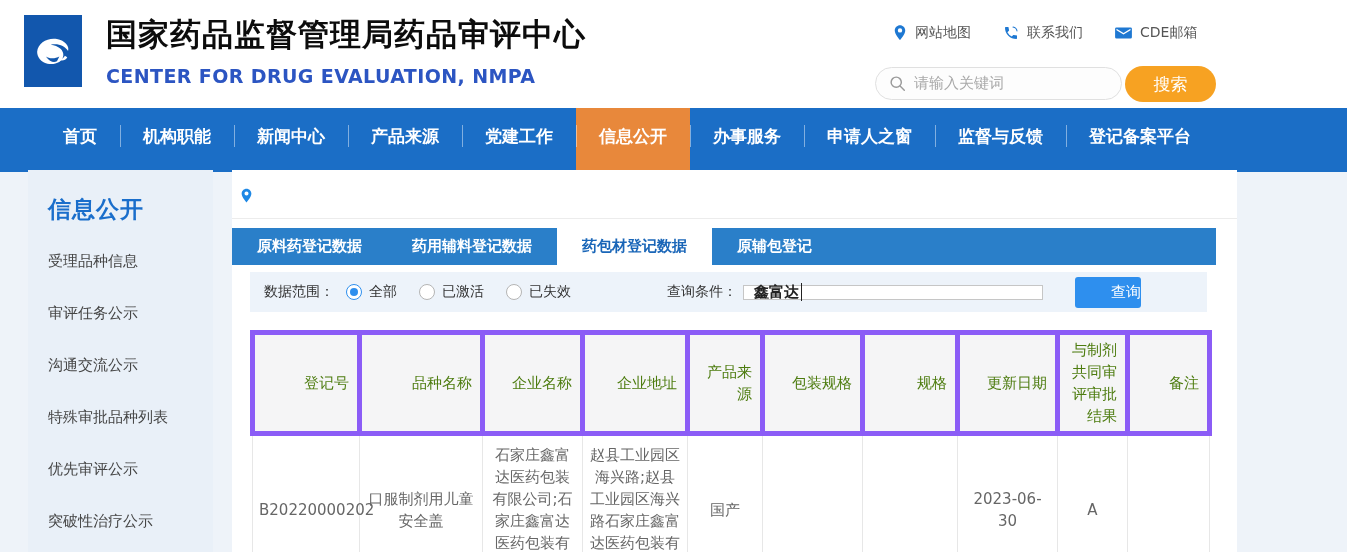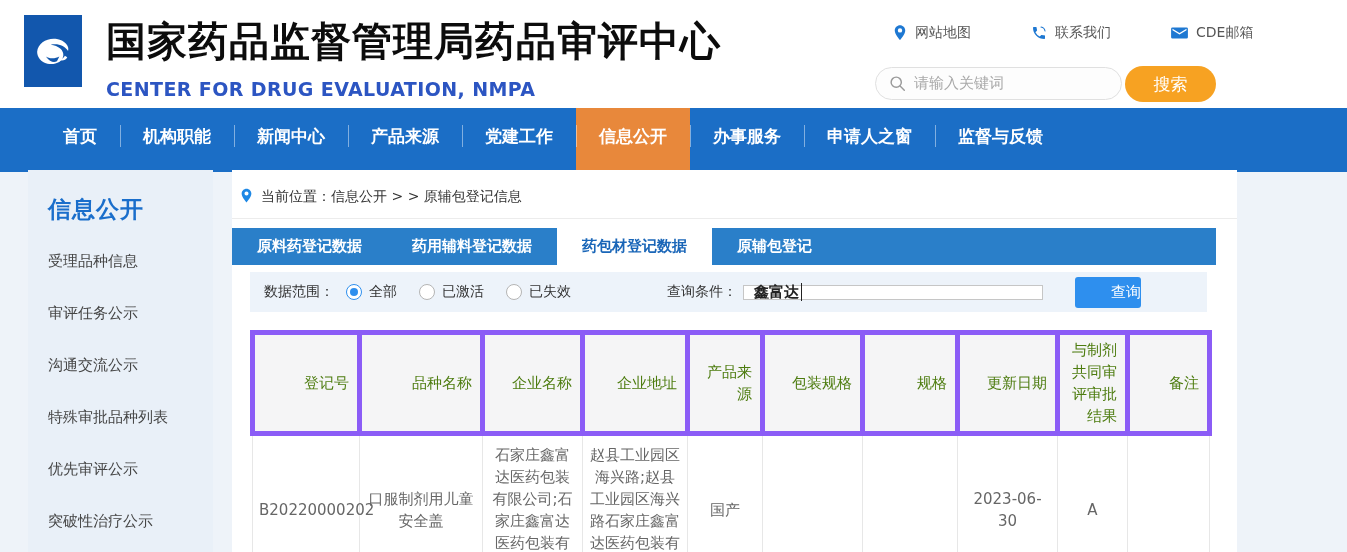--- a/index.html
+++ b/index.html
@@ -3,24 +3,24 @@
 <meta charset="utf-8">
 <style>
   * { margin:0; padding:0; box-sizing:border-box; }
   html,body { width:1347px; height:552px; overflow:hidden; }
   body { position:relative; background:#eef3f9; font-family:"DejaVu Sans","Liberation Sans",sans-serif; }
 
   
   .header { position:absolute; top:0; left:0; width:1347px; height:108px; background:#fff; }
   .logo { position:absolute; left:24px; top:15px; width:58px; height:72px; background:#1257ad; display:flex; align-items:center; justify-content:center; }
   .title-block { position:absolute; left:106px; top:14px; }
-  .site-title { font-size:40px; font-weight:bold; color:#0c0c0c; letter-spacing:1px; }
+  .site-title { font-size:31px; font-weight:bold; color:#0c0c0c; letter-spacing:1px; }
   .site-subtitle { font-size:19px; font-weight:bold; color:#2c55c2; margin-top:9px; letter-spacing:0.4px; }
 
-  .quick-links { position:absolute; left:893px; top:24px; display:flex; gap:60px; align-items:center; }
+  .quick-links { position:absolute; left:893px; top:24px; display:flex; gap:32px; align-items:center; }
   .quick-link { display:flex; gap:8px; align-items:center; font-size:14px; color:#555; cursor:pointer; white-space:nowrap; }
 
   .search-box { position:absolute; left:875px; top:67px; width:247px; height:33px; border:1px solid #e0e0e0; border-radius:17px; background:#fdfdfd; display:flex; align-items:center; padding-left:13px; }
   .search-placeholder { color:#a9a9a9; font-size:15px; margin-left:8px; }
   .search-btn { position:absolute; left:1125px; top:66px; width:91px; height:36px; background:#f7a222; border-radius:18px; color:#fff; font-size:17px; text-align:center; line-height:36px; cursor:pointer; }
 
   
   .nav { position:absolute; top:108px; left:0; width:1347px; height:64px; background:#1b6ec6; display:flex; align-items:stretch; padding-left:40px; }
   .nav-item { position:relative; color:#fff; font-size:17px; font-weight:bold; padding:0 23px; line-height:56px; cursor:pointer; white-space:nowrap; }
   .nav-item + .nav-item::before { content:""; position:absolute; left:0; top:17px; height:22px; width:1px; background:rgba(255,255,255,0.45); }
@@ -108,40 +108,40 @@
 <div class="nav">
   <div class="nav-item">首页</div>
   <div class="nav-item">机构职能</div>
   <div class="nav-item">新闻中心</div>
   <div class="nav-item">产品来源</div>
   <div class="nav-item">党建工作</div>
   <div class="nav-item active">信息公开</div>
   <div class="nav-item">办事服务</div>
   <div class="nav-item">申请人之窗</div>
   <div class="nav-item">监督与反馈</div>
+  <div class="nav-item">登记备案平台</div>
 </div>
 
 <div class="sidebar">
   <div class="sidebar-title">信息公开</div>
   <div class="sidebar-item">受理品种信息</div>
   <div class="sidebar-item">审评任务公示</div>
   <div class="sidebar-item">沟通交流公示</div>
   <div class="sidebar-item">特殊审批品种列表</div>
   <div class="sidebar-item">优先审评公示</div>
   <div class="sidebar-item">突破性治疗公示</div>
 
 </div>
 
 <div class="main">
 
   <div class="breadcrumb">
     <svg class="icon-svg" width="13" height="16" viewBox="0 0 16 18">
       <path d="M8 0C4.7 0 2 2.7 2 6c0 4.5 6 11 6 11s6-6.5 6-11c0-3.3-2.7-6-6-6zm0 8.5A2.5 2.5 0 1 1 8 3.5a2.5 2.5 0 0 1 0 5z" fill="#1e88e5"></path>
     </svg>
-    <span>当前位置：信息公开 &gt; &gt; 原辅包登记信息</span>
   </div>
 
   <div class="tabbar">
     <div class="tab">原料药登记数据</div>
     <div class="tab">药用辅料登记数据</div>
     <div class="tab active">药包材登记数据</div>
     <div class="tab">原辅包登记</div>
   </div>
 
   <div class="filterbar">

